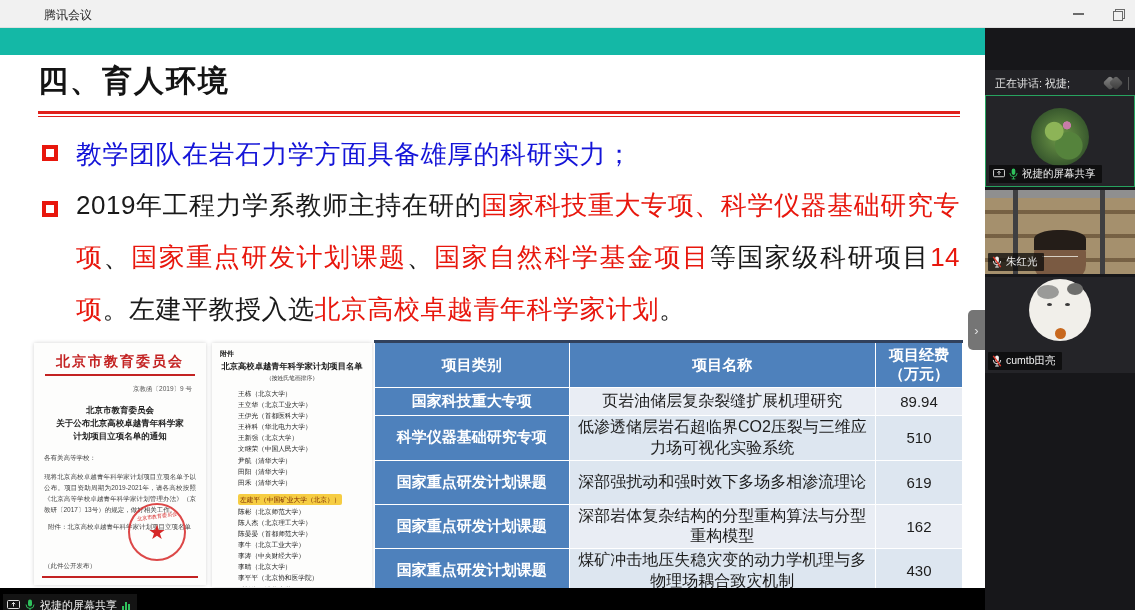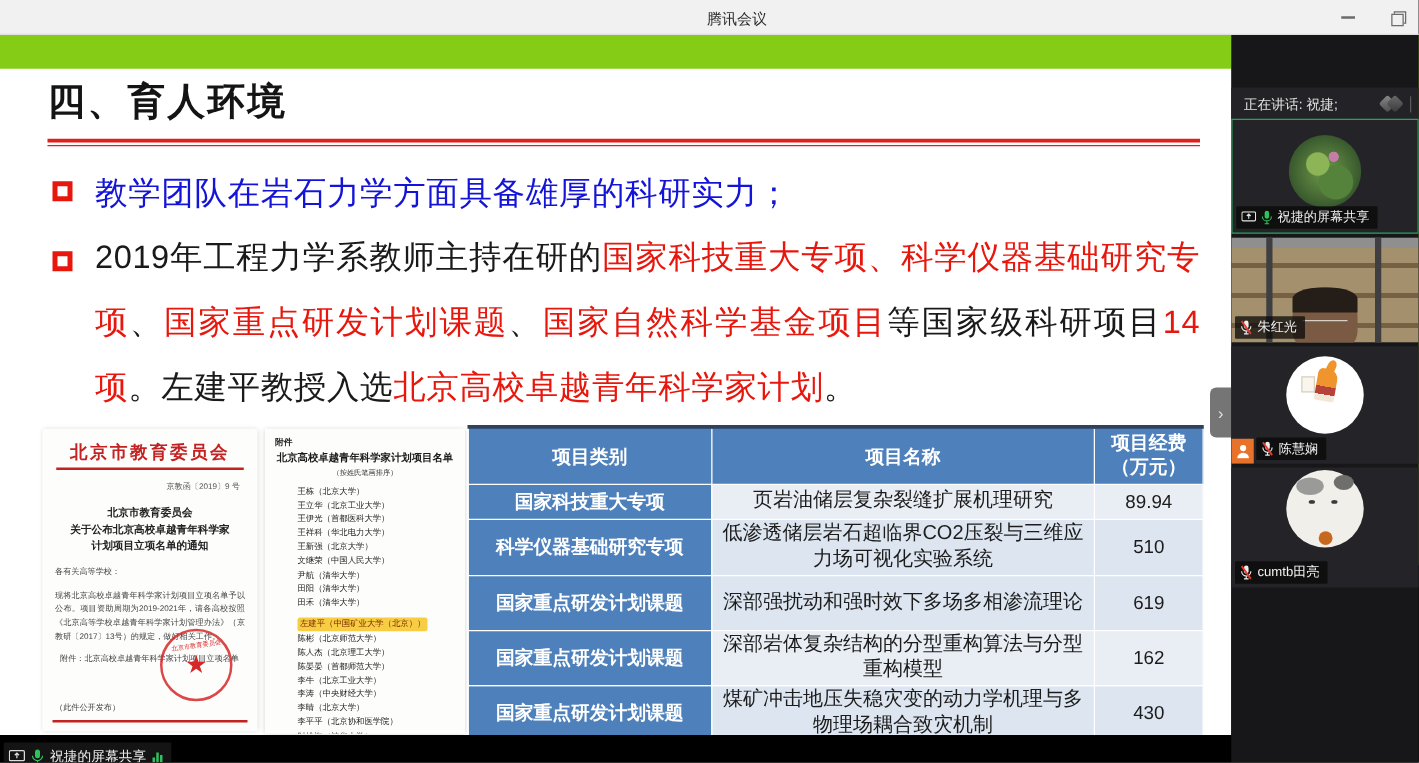--- a/index.html
+++ b/index.html
@@ -3,31 +3,31 @@
 <meta charset="utf-8">
 <style>
   * { margin:0; padding:0; box-sizing:border-box; }
   html,body { width:1135px; height:610px; overflow:hidden; background:#000;
     font-family:"Liberation Sans","DejaVu Sans",sans-serif; }
   .screen { position:relative; width:1135px; height:610px; }
 
   
   .titlebar { position:absolute; top:0; left:0; width:1135px; height:28px;
     background:#f1f1f1; border-bottom:1px solid #e0e0e0; }
-  .titlebar .title { position:absolute; left:0; right:0; top:7px; text-align:center;
+  .titlebar .title { position:absolute; left:0; right:0; top:7px; text-align:left;
     font-size:12px; color:#2b2b2b;padding-left:44px; }
   .win-controls { position:absolute; right:8px; top:0; height:28px; display:flex; align-items:center; gap:22px; }
   .win-btn { width:18px; height:18px; display:flex; align-items:center; justify-content:center; cursor:default; }
   .min-glyph { width:11px; height:2px; background:#6b6b6b; display:inline-block; }
   .restore-glyph { position:relative; width:10px; height:10px; display:inline-block; }
   .restore-glyph::before { content:""; position:absolute; left:2px; top:0; width:8px; height:8px; border:1px solid #6b6b6b; }
   .restore-glyph::after { content:""; position:absolute; left:0; top:2px; width:8px; height:8px; border:1px solid #6b6b6b; background:#f1f1f1; }
 
   
-  .main { position:absolute; top:28px; left:0; width:1135px; height:424px; background:#84cc16;padding-left:48px; }
+  .main { position:absolute; top:28px; left:0; width:1135px; height:424px; background:#14b8a6;padding-left:48px; }
 
   
   .slide { position:absolute; top:27px; left:0; width:985px; height:533px; background:#fff; overflow:hidden; }
   .slide-title { position:absolute; left:38px; top:6px; font-size:30px; font-weight:bold; color:#141414; letter-spacing:2px; }
   .slide-rule { position:absolute; left:38px; top:56px; width:922px; height:0; border-top:3px solid #e0201a; }
   .slide-rule::after { content:""; position:absolute; left:0; top:2px; width:922px; border-top:1px solid #e0201a; }
   .bullet-marker { position:absolute; width:16px; height:16px; border:4px solid #e8170d; background:#fff; }
   .b1-marker { left:42px; top:90px; }
   .b2-marker { left:42px; top:146px; }
   .bullet1-text { position:absolute; left:76px; top:82px; font-size:26px; color:#1414d8; letter-spacing:.5px; }
@@ -306,41 +306,20 @@
           <div class="name-chip">
             <svg class="icon-svg" width="10" height="12" viewBox="0 0 10 13">
               <rect x="3" y="0.5" width="4" height="7" rx="2" fill="#f0f0f0"></rect>
               <path d="M1 5.5 a4 4 0 0 0 8 0 M5 9.5 V12 M3 12 H7" stroke="#f0f0f0" fill="none"></path>
               <path d="M1 1 L9 12" stroke="#e43b2e" stroke-width="1.6"></path>
             </svg>
             <span class="nm">朱红光</span>
           </div>
         </div>
 
-        <div class="tile tile-3">
-          <div class="avatar avatar-cartoon">
-            <div class="cartoon-paper"></div>
-            <div class="cartoon-fig"></div>
-            <div class="cartoon-ear"></div>
-          </div>
-          <div class="badge-person">
-            <svg class="icon-svg" width="11" height="12" viewBox="0 0 11 12">
-              <circle cx="5.5" cy="3.4" r="2.5" fill="#fff"></circle>
-              <path d="M0.8 11.5 a4.7 4.3 0 0 1 9.4 0 Z" fill="#fff"></path>
-            </svg>
-          </div>
-          <div class="name-chip">
-            <svg class="icon-svg" width="10" height="12" viewBox="0 0 10 13">
-              <rect x="3" y="0.5" width="4" height="7" rx="2" fill="#f0f0f0"></rect>
-              <path d="M1 5.5 a4 4 0 0 0 8 0 M5 9.5 V12 M3 12 H7" stroke="#f0f0f0" fill="none"></path>
-              <path d="M1 1 L9 12" stroke="#e43b2e" stroke-width="1.6"></path>
-            </svg>
-            <span class="nm">陈慧娴</span>
-          </div>
-        </div>
 
 
         <div class="tile tile-5">
           <div class="avatar avatar-cat">
             <div class="cat-patch"></div>
             <div class="cat-patch2"></div>
             <div class="cat-eye l"></div>
             <div class="cat-eye r"></div>
             <div class="cat-ball"></div>
           </div>

